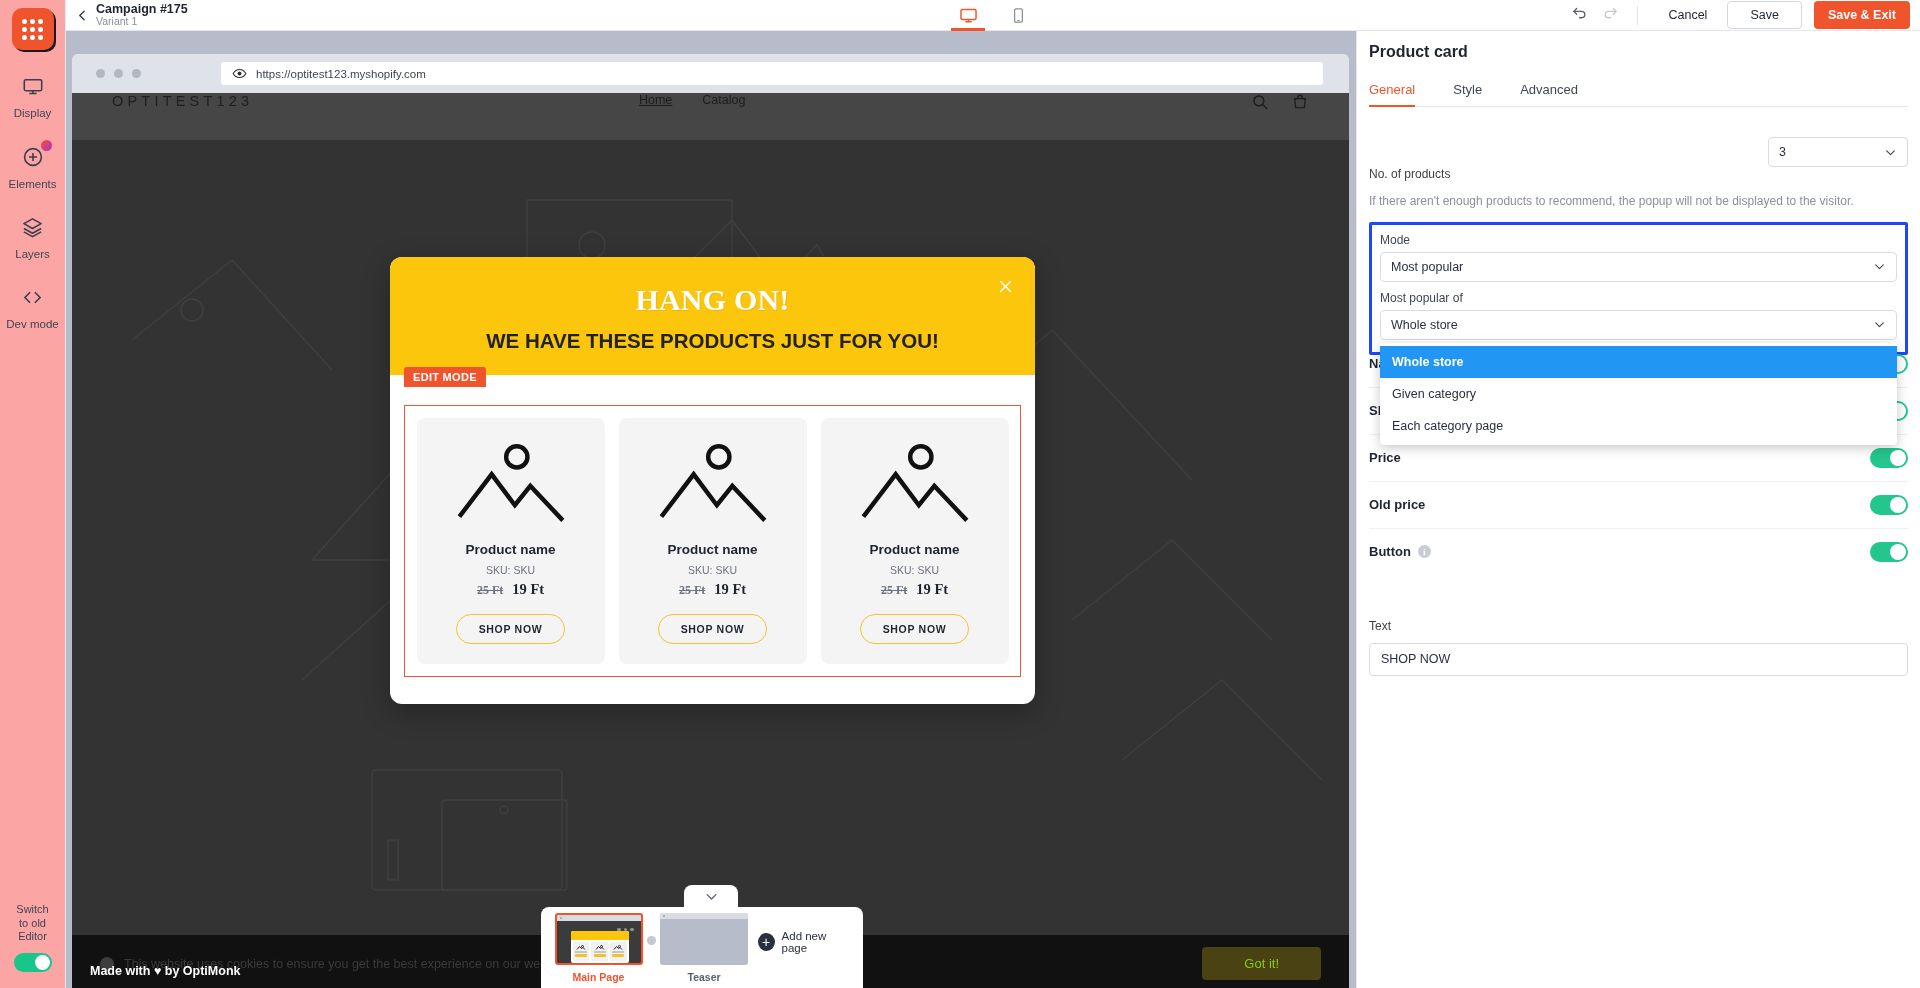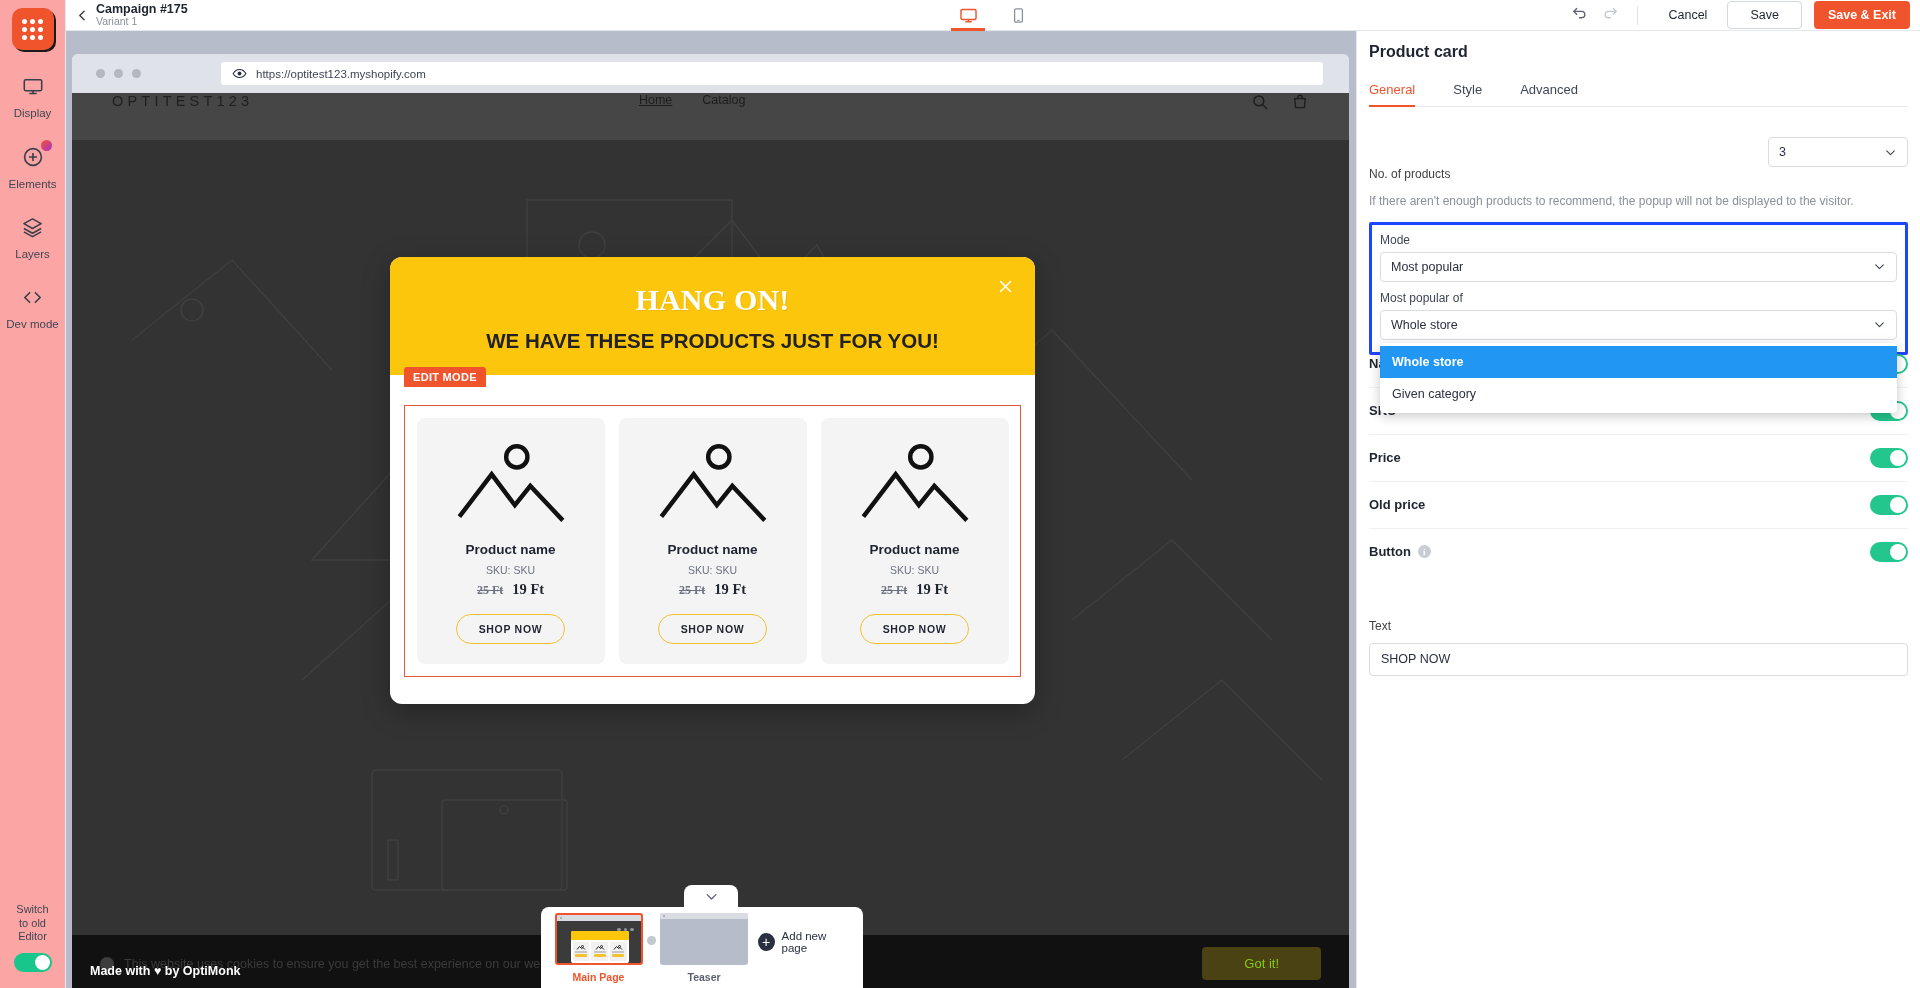--- a/index.html
+++ b/index.html
@@ -691,20 +691,21 @@
             <svg width="13" height="13" viewBox="0 0 24 24" fill="none" stroke="currentColor" stroke-width="2.1" stroke-linecap="round" stroke-linejoin="round">
                 <path d="M5 9l7 7 7-7"></path>
               </svg>
           </span>
         </div>
       </div>
 
       <div class="dropdown-list">
         <div class="dd-item sel">Whole store</div>
         <div class="dd-item">Given category</div>
+        <div class="dd-item">Each category page</div>
       </div>
     </div>
 
     <div class="toggle-row" style="margin-top:-14px;">
       <span class="t-lbl">Name</span>
       <span class="toggle"></span>
     </div>
     <div class="toggle-row">
       <span class="t-lbl">SKU</span>
       <span class="toggle"></span>

